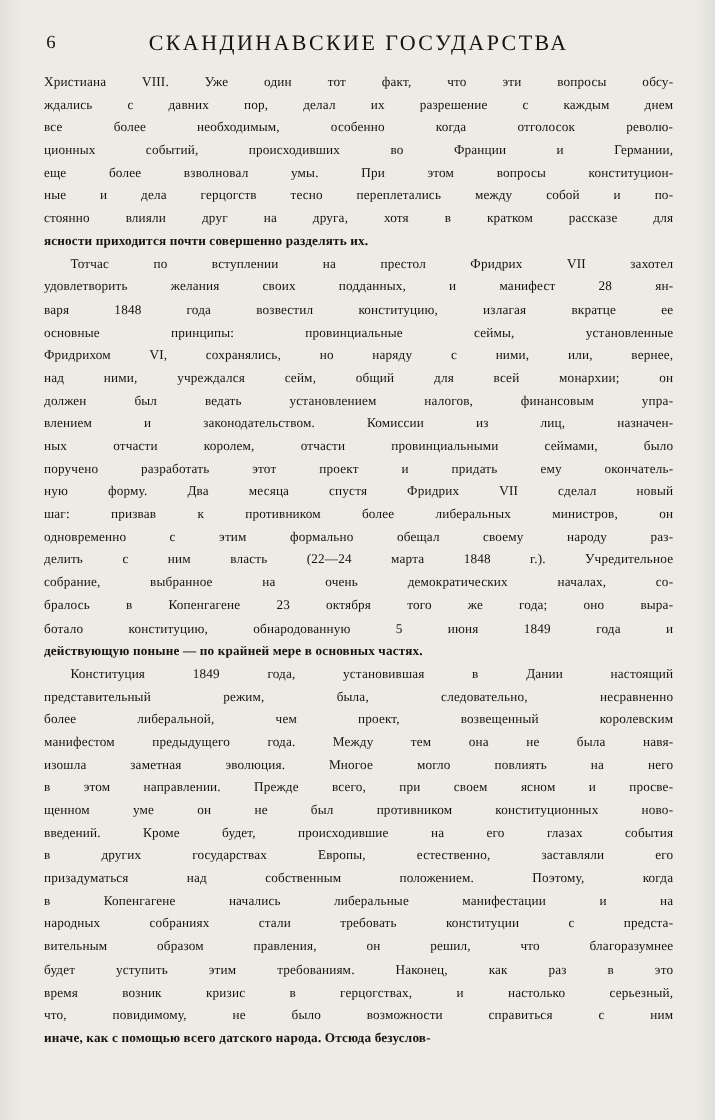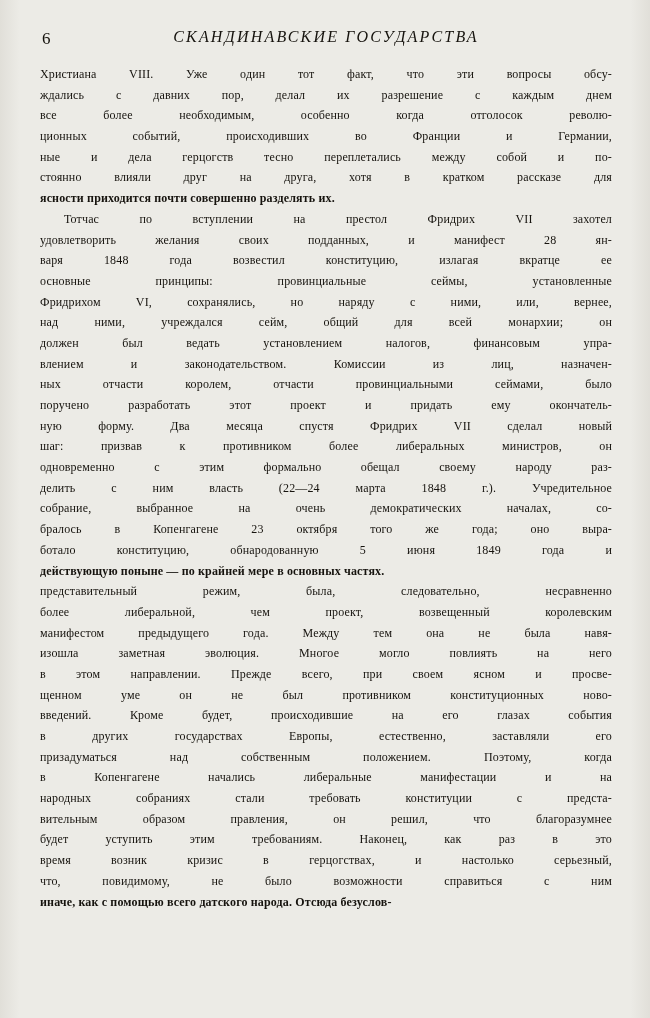--- a/index.html
+++ b/index.html
@@ -24,22 +24,21 @@
       linear-gradient(90deg, rgba(190,186,176,0.25) 0%, rgba(0,0,0,0) 3%, rgba(0,0,0,0) 97%, rgba(190,186,176,0.25) 100%),
       #ecebe6;
   }
   .header {
     position: relative;
     height: 24px;
     text-align: center;
     margin-bottom: 12px;
   }
   .running-title {
-    font-style: italic;
-    font-size: 16px;
+    font-size: 20px;
     letter-spacing: 2.2px;
     white-space: nowrap;
   }
   .pagenum {
     position: absolute;
     left: 2px;
     top: 1px;
     font-size: 17px;
     font-style: normal;
     letter-spacing: 0;
@@ -76,20 +75,21 @@
   <div class="header">
     <span class="pagenum">6</span>
     <span class="running-title">СКАНДИНАВСКИЕ ГОСУДАРСТВА</span>
   </div>
   <div class="body-text" id="text-body">
       <div class="paragraph">
         <div class="line">Христиана VIII. Уже один тот факт, что эти вопросы обсу-</div>
         <div class="line">ждались с давних пор, делал их разрешение с каждым днем</div>
         <div class="line">все более необходимым, особенно когда отголосок револю-</div>
         <div class="line">ционных событий, происходивших во Франции и Германии,</div>
+        <div class="line">еще более взволновал умы. При этом вопросы конституцион-</div>
         <div class="line">ные и дела герцогств тесно переплетались между собой и по-</div>
         <div class="line">стоянно влияли друг на друга, хотя в кратком рассказе для</div>
         <div class="line last">ясности приходится почти совершенно разделять их.</div>
       </div>
       <div class="paragraph">
         <div class="line indent">Тотчас по вступлении на престол Фридрих VII захотел</div>
         <div class="line">удовлетворить желания своих подданных, и манифест 28 ян-</div>
         <div class="line">варя 1848 года возвестил конституцию, излагая вкратце ее</div>
         <div class="line">основные принципы: провинциальные сеймы, установленные</div>
         <div class="line">Фридрихом VI, сохранялись, но наряду с ними, или, вернее,</div>
@@ -101,20 +101,21 @@
         <div class="line">ную форму. Два месяца спустя Фридрих VII сделал новый</div>
         <div class="line">шаг: призвав к противником более либеральных министров, он</div>
         <div class="line">одновременно с этим формально обещал своему народу раз-</div>
         <div class="line">делить с ним власть (22—24 марта 1848 г.). Учредительное</div>
         <div class="line">собрание, выбранное на очень демократических началах, со-</div>
         <div class="line">бралось в Копенгагене 23 октября того же года; оно выра-</div>
         <div class="line">ботало конституцию, обнародованную 5 июня 1849 года и</div>
         <div class="line last">действующую поныне — по крайней мере в основных частях.</div>
       </div>
       <div class="paragraph">
+        <div class="line indent">Конституция 1849 года, установившая в Дании настоящий</div>
         <div class="line">представительный режим, была, следовательно, несравненно</div>
         <div class="line">более либеральной, чем проект, возвещенный королевским</div>
         <div class="line">манифестом предыдущего года. Между тем она не была навя-</div>
         <div class="line">изошла заметная эволюция. Многое могло повлиять на него</div>
         <div class="line">в этом направлении. Прежде всего, при своем ясном и просве-</div>
         <div class="line">щенном уме он не был противником конституционных ново-</div>
         <div class="line">введений. Кроме будет, происходившие на его глазах события</div>
         <div class="line">в других государствах Европы, естественно, заставляли его</div>
         <div class="line">призадуматься над собственным положением. Поэтому, когда</div>
         <div class="line">в Копенгагене начались либеральные манифестации и на</div>

